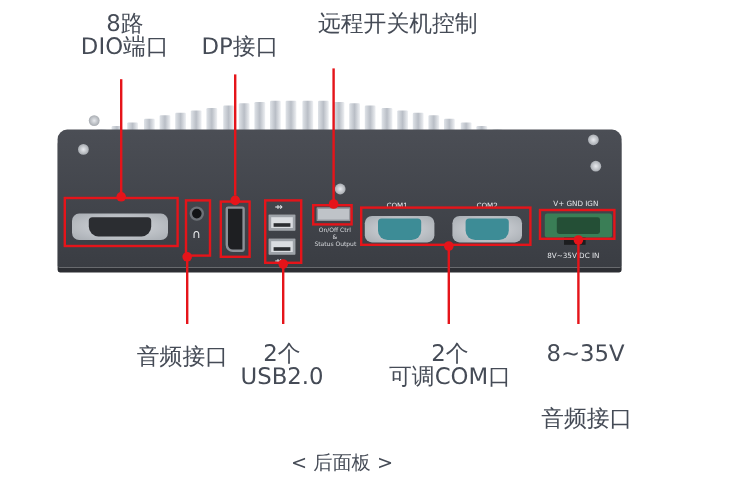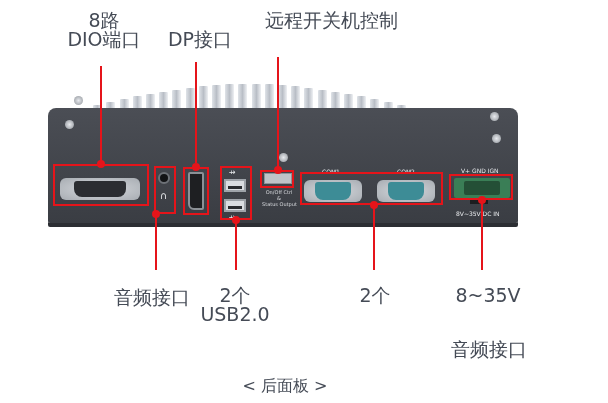--- a/index.html
+++ b/index.html
@@ -139,20 +139,21 @@
 
 <div class="label" style="left:100px; top:288px; width:90px;text-align:right;">
   <span>音频接口</span>
 </div>
 <div class="label" style="left:195px; top:286px; width:80px;">
   <span>2个</span>
   <span>USB2.0</span>
 </div>
 <div class="label" style="left:315px; top:286px; width:120px;">
   <span>2个</span>
+  <span>可调COM口</span>
 </div>
 <div class="label" style="left:443px; top:286px; width:90px;">
   <span>8~35V</span>
 </div>
 <div class="label" style="left:424px; top:340px; width:130px;">
   <span>音频接口</span>
 </div>
 
 <div class="label" style="left:220px; top:376px; width:130px; font-size:16px;">&lt; 后面板 &gt;</div>
 

